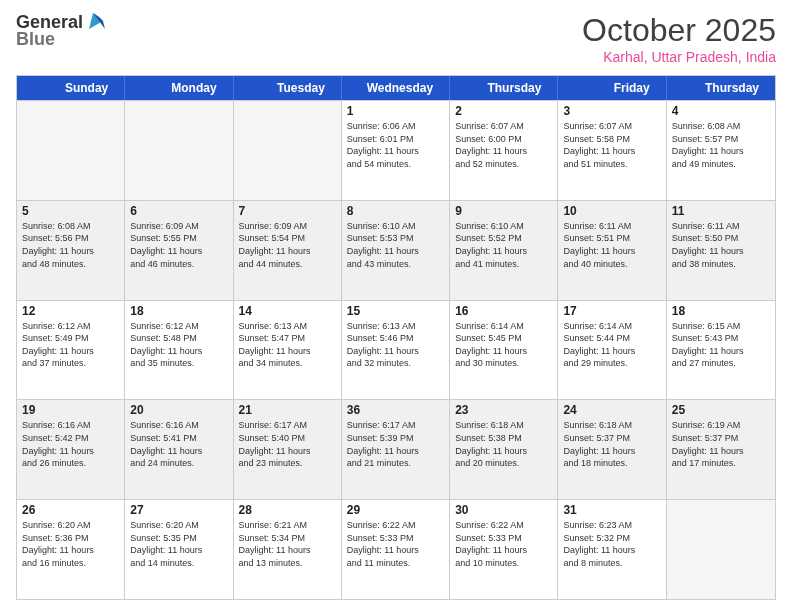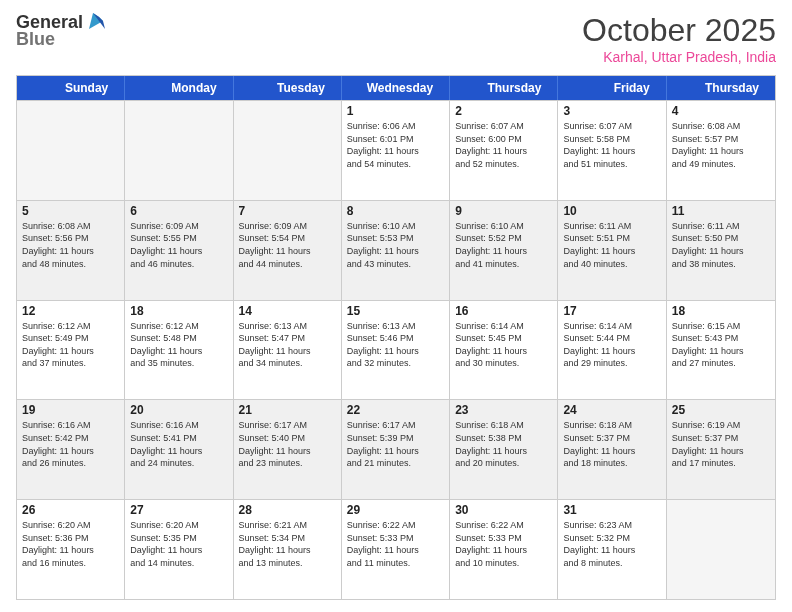--- a/index.html
+++ b/index.html
@@ -219,21 +219,21 @@
           </div>
           <div class="cal-cell shaded">
             <span class="day-num">20</span>
             <div class="cell-text">Sunrise: 6:16 AM<br>Sunset: 5:41 PM<br>Daylight: 11 hours<br>and 24 minutes.</div>
           </div>
           <div class="cal-cell shaded">
             <span class="day-num">21</span>
             <div class="cell-text">Sunrise: 6:17 AM<br>Sunset: 5:40 PM<br>Daylight: 11 hours<br>and 23 minutes.</div>
           </div>
           <div class="cal-cell shaded">
-            <span class="day-num">22</span>
+            <span class="day-num">36</span>
             <div class="cell-text">Sunrise: 6:17 AM<br>Sunset: 5:39 PM<br>Daylight: 11 hours<br>and 21 minutes.</div>
           </div>
           <div class="cal-cell shaded">
             <span class="day-num">23</span>
             <div class="cell-text">Sunrise: 6:18 AM<br>Sunset: 5:38 PM<br>Daylight: 11 hours<br>and 20 minutes.</div>
           </div>
           <div class="cal-cell shaded">
             <span class="day-num">24</span>
             <div class="cell-text">Sunrise: 6:18 AM<br>Sunset: 5:37 PM<br>Daylight: 11 hours<br>and 18 minutes.</div>
           </div>

